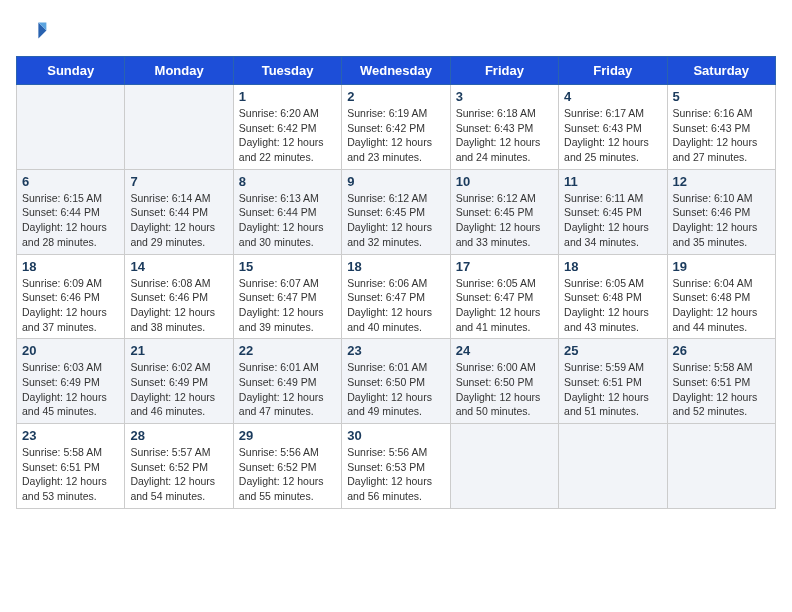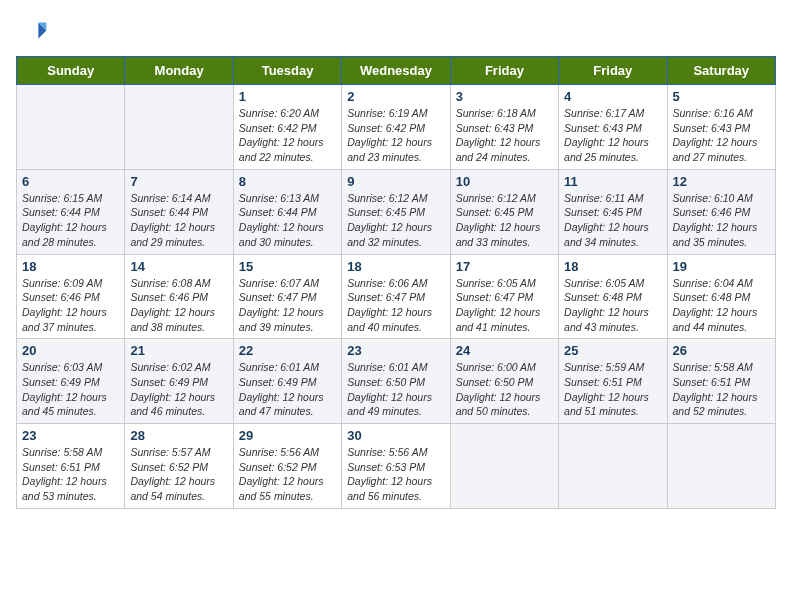--- a/index.html
+++ b/index.html
@@ -46,21 +46,21 @@
       font-size: 16px;
       font-weight: bold;
       color: #1a3a5c;
     }
     table {
       width: 100%;
       border-collapse: collapse;
       font-size: 11px;
     }
     thead tr th {
-      background-color: #4d7c0f;
+      background-color: #1d4ed8;
       color: #fff;
       text-align: center;
       padding: 6px 4px;
       font-size: 13px;
       border: 1px solid #2962b0;
     }
     tbody tr td {
       vertical-align: top;
       border: 1px solid #ccc;
       padding: 4px 5px;
@@ -73,21 +73,20 @@
       font-size: 13px;
       font-weight: bold;
       color: #1a3a5c;
       display: block;
       margin-bottom: 2px;
     }
     .day-info {
       font-size: 10.5px;
       color: #333;
       line-height: 1.4;
-      font-style: italic;
     }
     .empty-cell {
       background: #f9f9f9;
     }
     tbody tr:nth-child(odd) td {
       background: #fff;
     }
     tbody tr:nth-child(even) td {
       background: #f2f4f8;
     }

